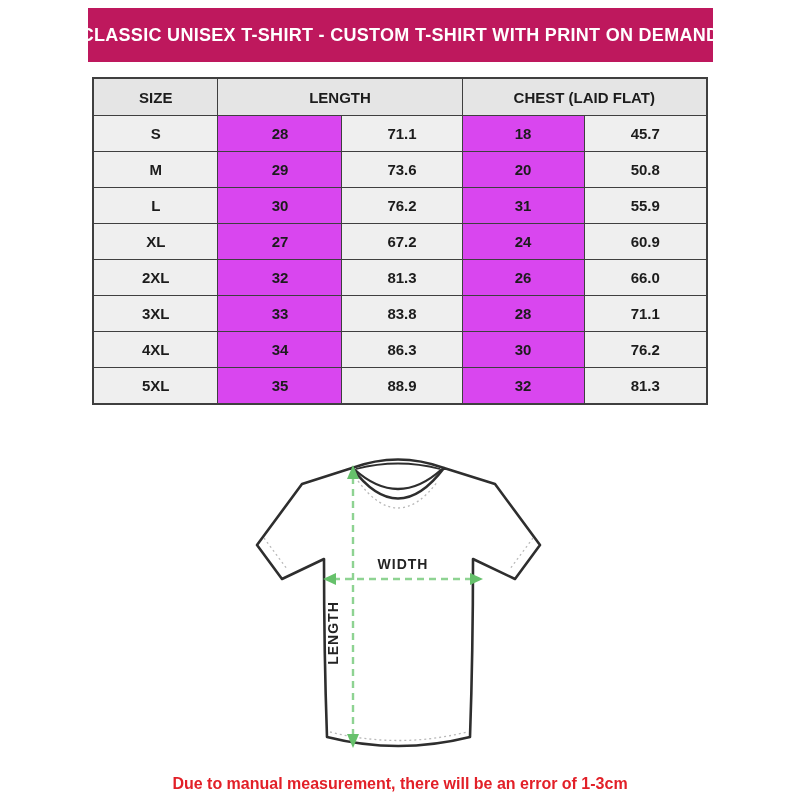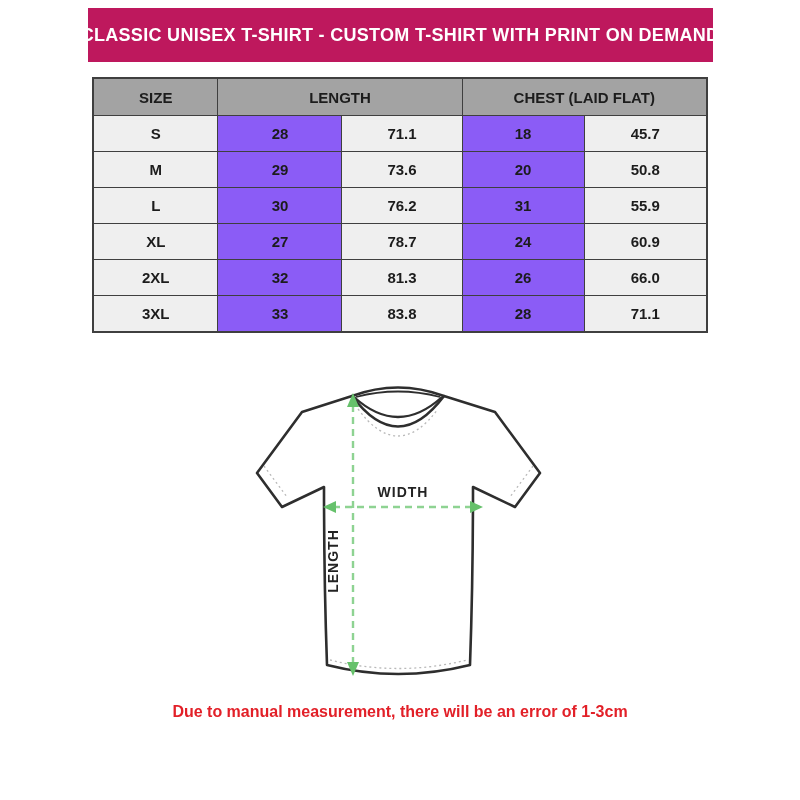--- a/index.html
+++ b/index.html
@@ -13,22 +13,22 @@
   .banner span{color:#ffffff;font-weight:bold;font-size:18px;
                letter-spacing:.3px;white-space:nowrap;}
 
   
   table.size{width:614px;margin:15px auto 0;border-collapse:collapse;
              table-layout:fixed;}
   table.size th,table.size td{
       border:1px solid #3f3f3f;text-align:center;vertical-align:middle;
       font-weight:bold;font-size:15px;color:#1c1c1c;padding:0;}
   table.size{border:2px solid #3f3f3f;}
-  table.size th{height:36px;background:#a3a3a3;}
-  table.size td{height:35px;background:#8b5cf6;}
+  table.size th{height:36px;background:#e5e5e5;}
+  table.size td{height:35px;background:#d946ef;}
   table.size tbody td:nth-child(odd){background:#efefef;}
 
   
   .diagram{width:320px;margin:36px auto 0;}
   .diagram svg{display:block;}
   .dim-label{font-family:"Liberation Sans","DejaVu Sans",sans-serif;
              font-weight:bold;font-size:14px;fill:#232323;letter-spacing:1px;}
 
   
   .note{margin:4px 0 0;text-align:center;font-weight:bold;font-size:16px;}
@@ -75,37 +75,51 @@
       <tr>
         <td>L</td>
         <td>30</td>
         <td>76.2</td>
         <td>31</td>
         <td>55.9</td>
       </tr>
       <tr>
         <td>XL</td>
         <td>27</td>
-        <td>78.7</td>
+        <td>67.2</td>
         <td>24</td>
         <td>60.9</td>
       </tr>
       <tr>
         <td>2XL</td>
         <td>32</td>
         <td>81.3</td>
         <td>26</td>
         <td>66.0</td>
       </tr>
       <tr>
         <td>3XL</td>
         <td>33</td>
         <td>83.8</td>
         <td>28</td>
         <td>71.1</td>
+      </tr>
+      <tr>
+        <td>4XL</td>
+        <td>34</td>
+        <td>86.3</td>
+        <td>30</td>
+        <td>76.2</td>
+      </tr>
+      <tr>
+        <td>5XL</td>
+        <td>35</td>
+        <td>88.9</td>
+        <td>32</td>
+        <td>81.3</td>
       </tr>
     </tbody>
   </table>
 
   <div class="diagram">
     <svg width="320" height="330" viewBox="0 0 320 330">
 
       <path d="M112,27 L62,43 L17,104 L42,138 L84,118
                C84,170 85,240 87,296
                Q158,314 230,296

